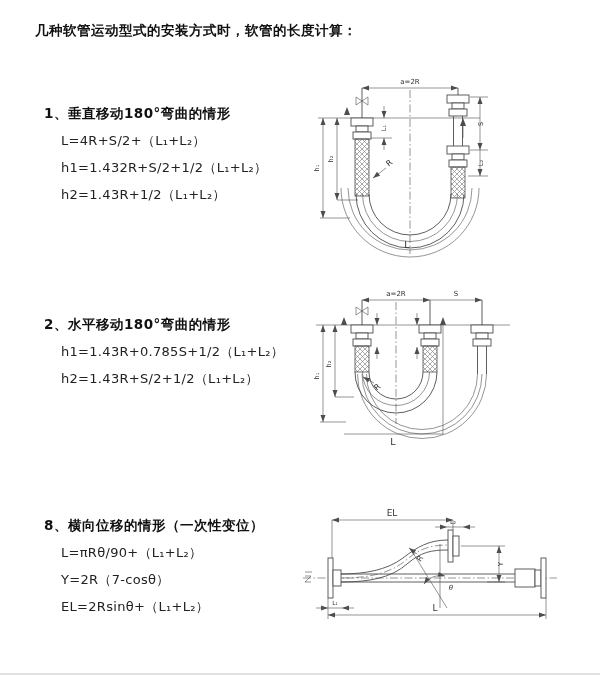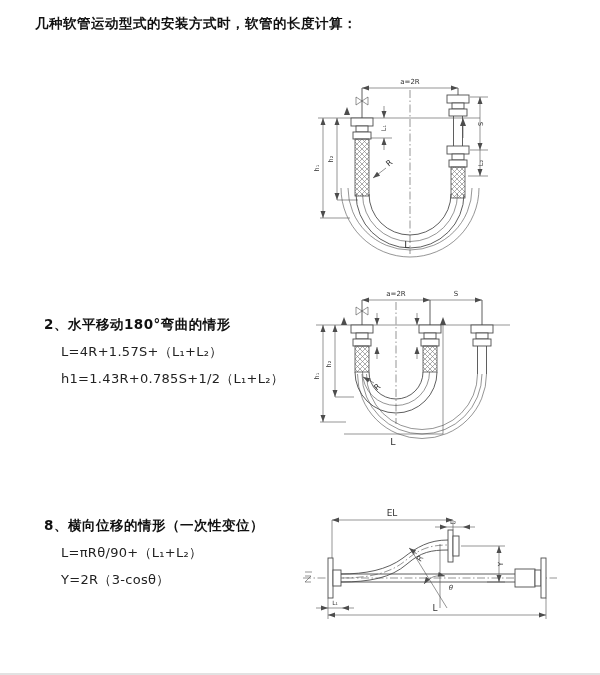--- a/index.html
+++ b/index.html
@@ -2,21 +2,21 @@
 <html><head>
 <meta charset="utf-8">
 <style>
   html,body{margin:0;padding:0;background:#9e9e9e;}
   .page{
     position:relative;width:600px;height:675px;margin:0 auto;
     background:#ffffff;overflow:hidden;
     font-family:"DejaVu Sans","Liberation Sans",sans-serif;color:#1a1a1a;
   }
   .page-title{
-    position:absolute;left:35px;top:15px;
+    position:absolute;left:35px;top:22px;
     font-size:13.5px;font-weight:bold;letter-spacing:.5px;color:#111;
   }
   .txt-section{position:absolute;left:44px;width:270px;}
   .txt-section h3{font-size:13.5px;font-weight:bold;line-height:18px;margin:0 0 10px 0;color:#111;letter-spacing:.5px;}
   .txt-section p{font-size:13px;line-height:17px;margin:0 0 10px 0;padding-left:17px;color:#222;letter-spacing:.3px;}
   .diag{position:absolute;}
   .dlab{font-family:"DejaVu Sans","Liberation Sans",sans-serif;fill:#333;}
   .ln{stroke:#4d4d4d;stroke-width:0.9;fill:none;stroke-linecap:butt;}
   .fit{stroke:#4d4d4d;stroke-width:0.9;fill:#ffffff;}
   .thin{stroke:#4d4d4d;stroke-width:0.6;fill:none;}
@@ -24,20 +24,26 @@
   .bstrip{stroke:#4d4d4d;stroke-width:0.8;}
   .edge{position:absolute;left:0;bottom:0;width:600px;height:2px;background:#e2e2e2;}
 </style>
 </head>
 <body>
 
 <div class="page">
 
   <div class="page-title">几种软管运动型式的安装方式时，软管的长度计算：</div>
 
+  <section class="txt-section" style="top:104px">
+    <h3>1、垂直移动180°弯曲的情形</h3>
+    <p>L=4R+S/2+（L₁+L₂）</p>
+    <p>h1=1.432R+S/2+1/2（L₁+L₂）</p>
+    <p>h2=1.43R+1/2（L₁+L₂）</p>
+  </section>
 
   <svg class="diag" style="left:302px;top:64px" width="292" height="198" viewBox="0 0 292 198">
     <defs>
       <marker id="a1" viewBox="0 0 8 6" refX="7.5" refY="3" markerWidth="8" markerHeight="6" orient="auto-start-reverse" markerUnits="userSpaceOnUse">
         <path d="M0.5,0.5 L7.5,3 L0.5,5.5 Z" fill="#4d4d4d"></path>
       </marker>
       <pattern id="br1" width="5" height="5" patternUnits="userSpaceOnUse">
         <path d="M0,5 L5,0 M0,0 L5,5" stroke="#777" stroke-width="0.6"></path>
       </pattern>
     </defs>
@@ -125,22 +131,22 @@
       <line class="thin" x1="35" y1="136" x2="56" y2="136"></line>
       <line class="thin" x1="35" y1="54" x2="35" y2="136" marker-start="url(#a1)" marker-end="url(#a1)"></line>
       <text class="dlab" font-size="6.5" text-anchor="middle" x="31" y="95" transform="rotate(-90 31 95)">h₂</text>
     </g>
 
     <text class="dlab" font-size="9.5" text-anchor="middle" x="105" y="184">L</text>
   </svg>
 
   <section class="txt-section" style="top:315px">
     <h3>2、水平移动180°弯曲的情形</h3>
-    <p>L=4R+1.57S+（L₁+L₂）</p>
     <p>h1=1.43R+0.785S+1/2（L₁+L₂）</p>
+    <p>h2=1.43R+S/2+1/2（L₁+L₂）</p>
   </section>
 
   <svg class="diag" style="left:300px;top:284px" width="300" height="172" viewBox="0 0 300 172">
     <defs>
       <marker id="a2" viewBox="0 0 8 6" refX="7.5" refY="3" markerWidth="8" markerHeight="6" orient="auto-start-reverse" markerUnits="userSpaceOnUse">
         <path d="M0.5,0.5 L7.5,3 L0.5,5.5 Z" fill="#4d4d4d"></path>
       </marker>
       <pattern id="br2" width="5" height="5" patternUnits="userSpaceOnUse">
         <path d="M0,5 L5,0 M0,0 L5,5" stroke="#777" stroke-width="0.6"></path>
       </pattern>
@@ -228,21 +234,22 @@
     <g>
       <line class="thin" x1="143" y1="41" x2="143" y2="150"></line>
       <line class="thin" x1="44" y1="150" x2="143" y2="150"></line>
       <text class="dlab" font-size="9.5" text-anchor="middle" x="93" y="161">L</text>
     </g>
   </svg>
 
   <section class="txt-section" style="top:516px">
     <h3>8、横向位移的情形（一次性变位）</h3>
     <p>L=πRθ/90+（L₁+L₂）</p>
-    <p>Y=2R（3-cosθ）</p>
+    <p>Y=2R（7-cosθ）</p>
+    <p>EL=2Rsinθ+（L₁+L₂）</p>
   </section>
 
   <svg class="diag" style="left:295px;top:498px" width="305" height="132" viewBox="0 0 305 132">
     <defs>
       <marker id="a3" viewBox="0 0 8 6" refX="7.5" refY="3" markerWidth="8" markerHeight="6" orient="auto-start-reverse" markerUnits="userSpaceOnUse">
         <path d="M0.5,0.5 L7.5,3 L0.5,5.5 Z" fill="#4d4d4d"></path>
       </marker>
     </defs>
 
     <line class="cline" x1="8" y1="80" x2="262" y2="80"></line>

